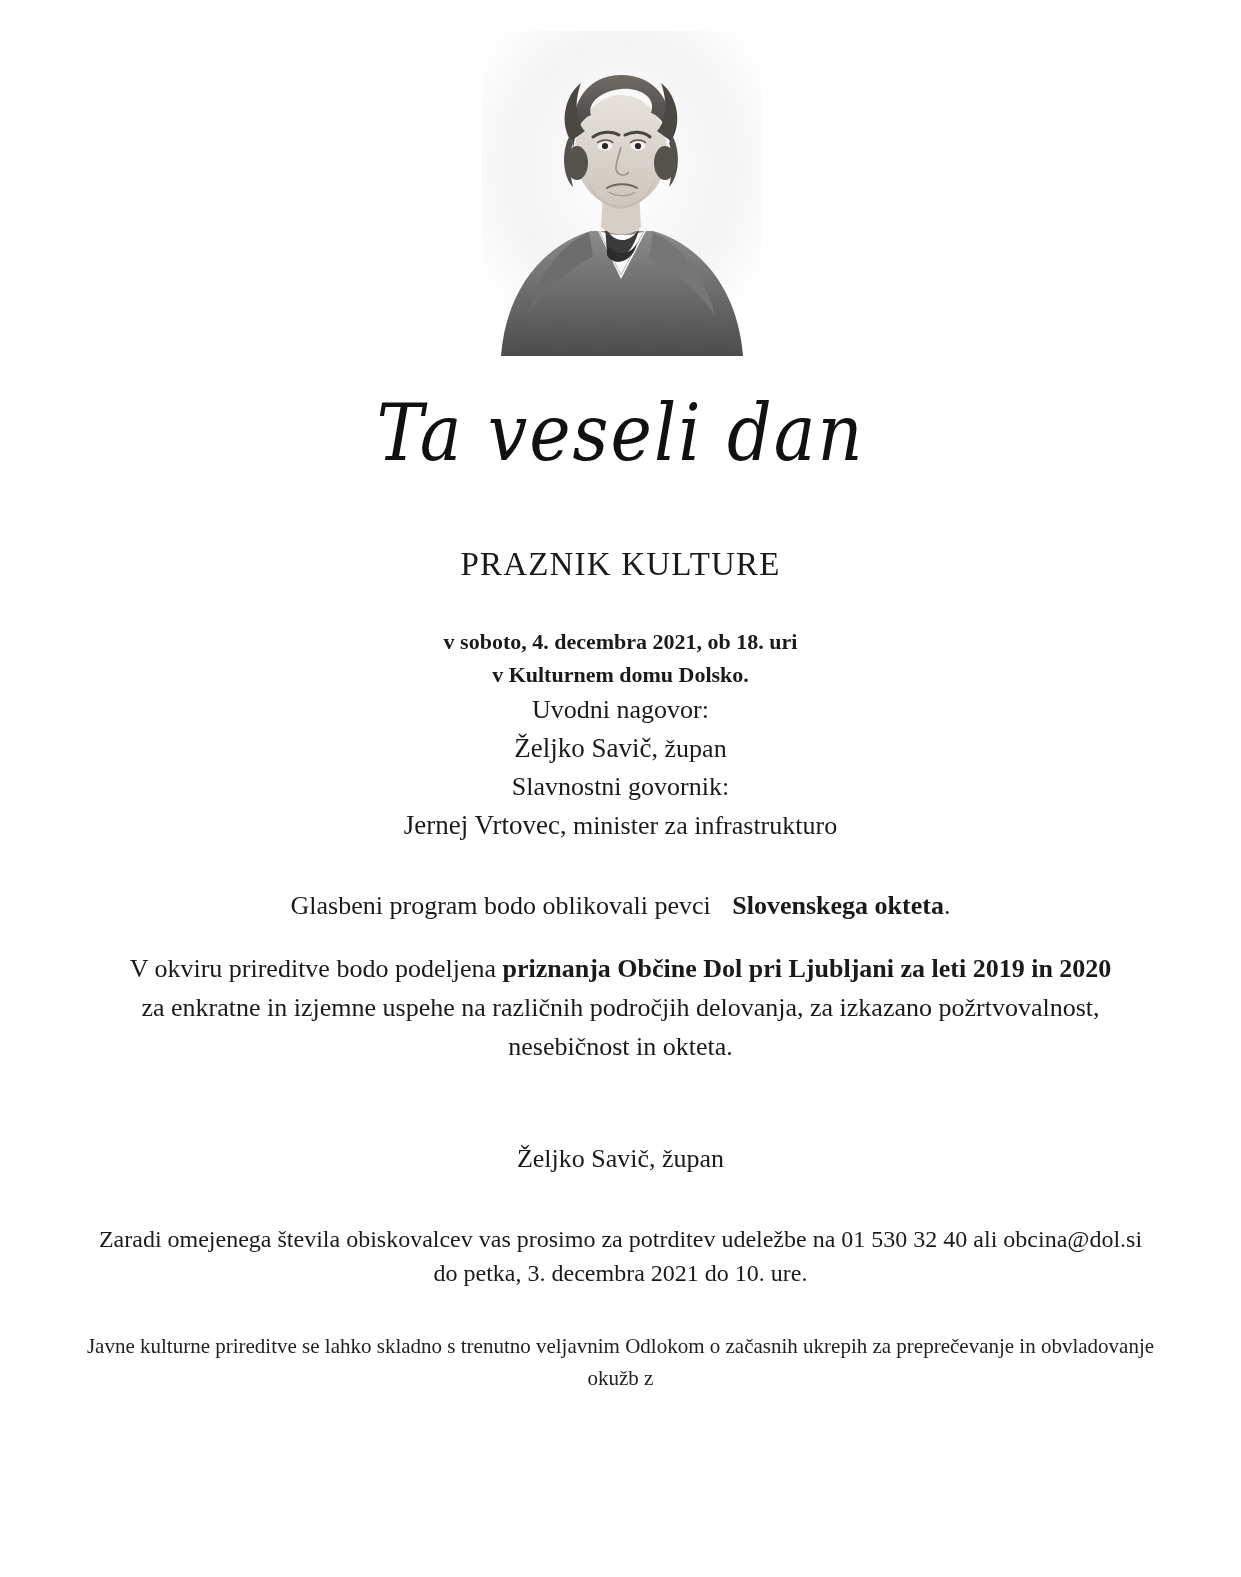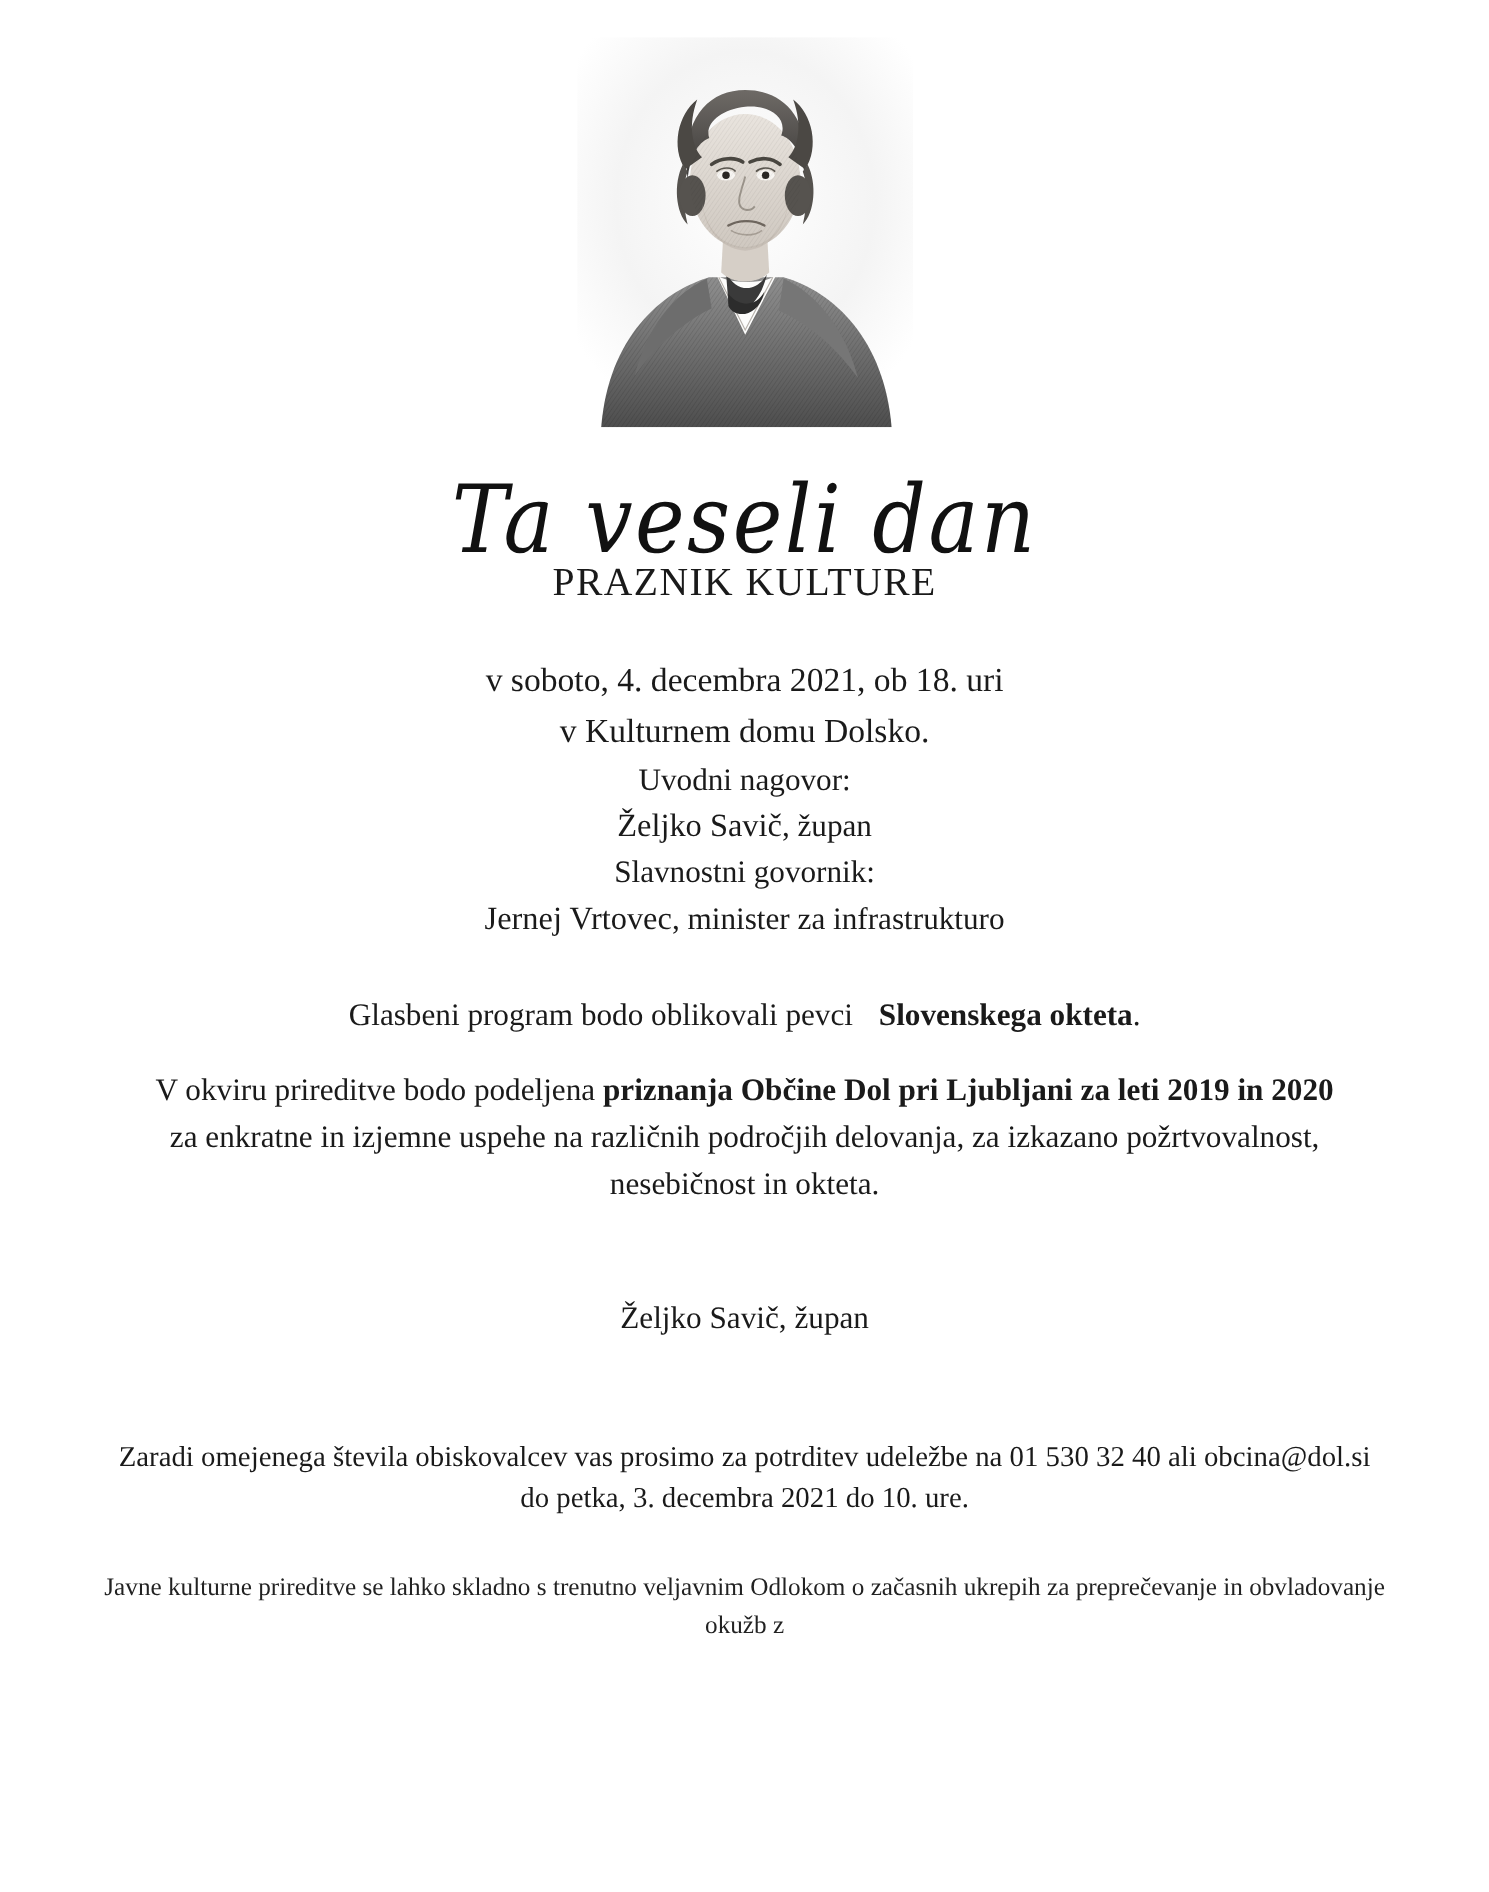--- a/index.html
+++ b/index.html
@@ -51,36 +51,37 @@
     letter-spacing: 2px;
     color: #111;
     line-height: 1;
     font-weight: 400;
     transform: scaleY(1.12);
     text-align: center;
   }
 
   
   .headline {
+    margin-top: 78px;
     font-size: 33px;
     letter-spacing: 1.2px;
     text-align: left;
   }
 
   .block {
     text-align: center;
     font-size: 26px;
     line-height: 1.42;
   }
   .invite {
     margin-top: 42px;
   }
   .big-line {
-    font-size: 28px;
-    font-weight: normal;
+    font-size: 22px;
+    font-weight: bold;
     line-height: 1.5;
   }
   .section {
     font-size: 26px;
     line-height: 1.45;
     text-align: center;
   }
   .section .nm {
     font-weight: normal;
     font-size: 27px;
@@ -101,21 +102,21 @@
   }
   .awards b { font-weight: bold; }
 
   .signature {
     margin-top: 78px;
     font-size: 26px;
     text-align: center;
   }
 
   .rsvp {
-    margin-top: 84px;
+    margin-top: 48px;
     font-size: 24px;
     line-height: 1.45;
     text-align: center;
     width: 1090px;
   }
 
   .covid {
     margin-top: 40px;
     font-size: 21px;
     line-height: 1.5;

